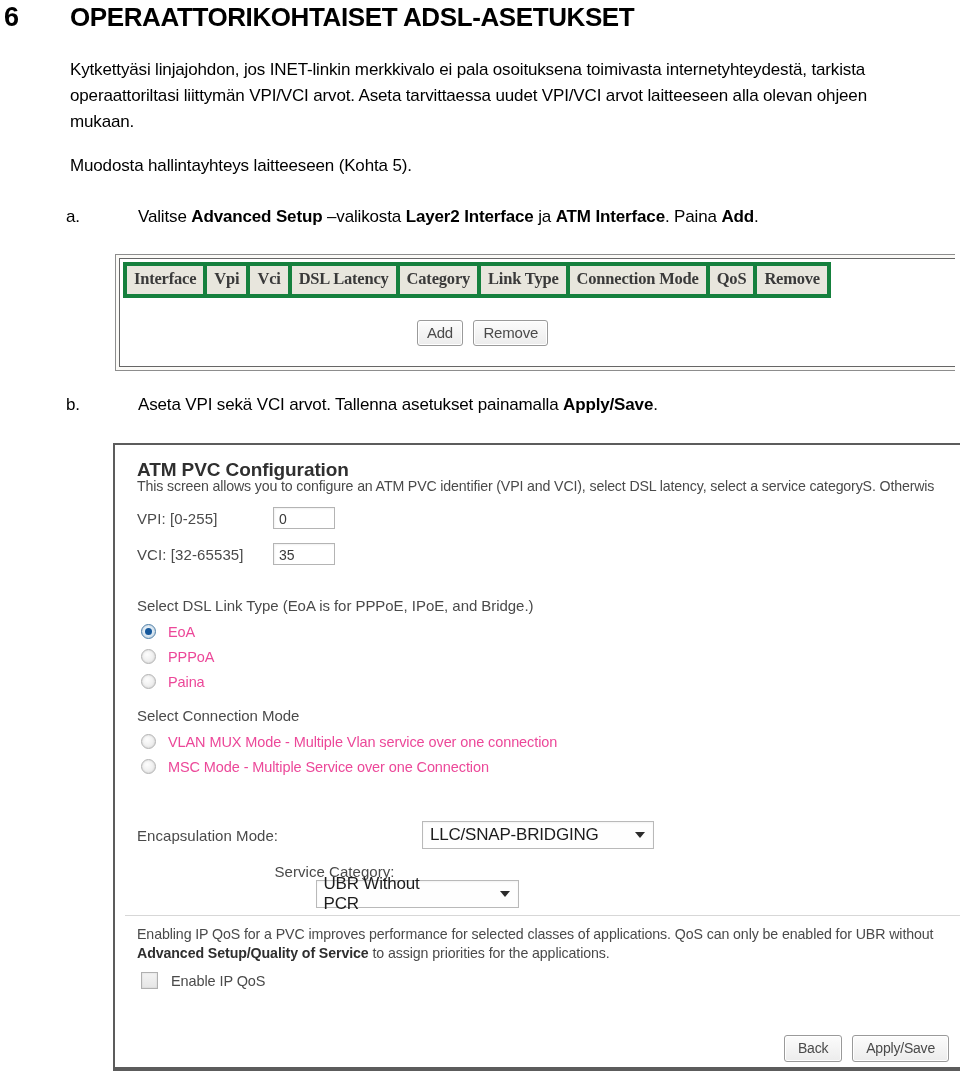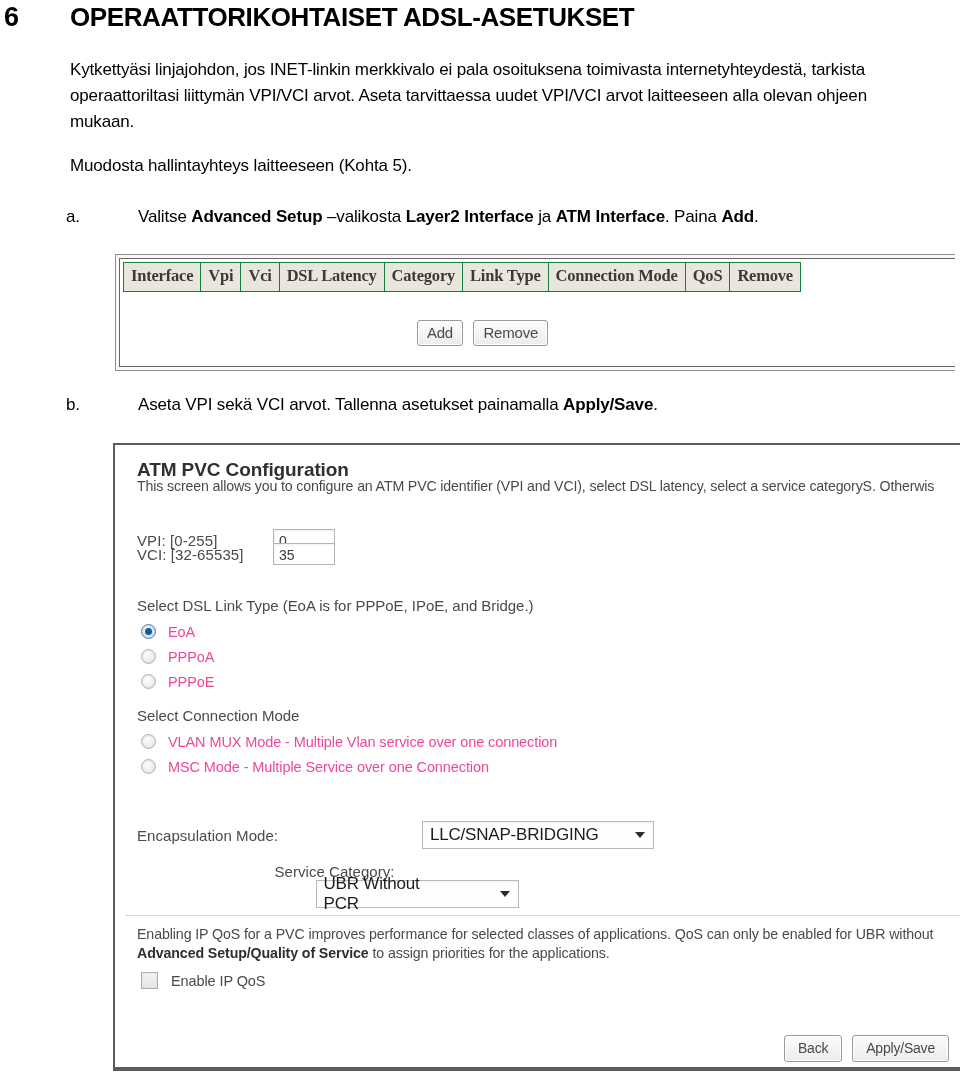--- a/index.html
+++ b/index.html
@@ -94,21 +94,21 @@
     border-right: none;
     box-sizing: border-box;
   }
   .atm-table {
     border-collapse: collapse;
     margin: 3px 0 0 3px;
     table-layout: auto;
   }
   .atm-table th {
     background: #e8e6dd;
-    border: 1px solid #15803d;
+    border: 4px solid #15803d;
     font-size: 16.5px;
     font-weight: bold;
     color: #3a3a3a;
     padding: 3px 7px 5px 7px;
     white-space: nowrap;
     letter-spacing: -0.2px;
     font-family: "Liberation Serif", serif;
   }
   .shot1 .btnrow {
     position: absolute;
@@ -171,21 +171,21 @@
 
   
   .idrow {
     position: absolute;
     left: 22px;
     display: flex;
     align-items: center;
     font-size: 15px;
     color: #4a4a4a;
   }
-  #row-vpi { top: 84px; }
+  #row-vpi { top: 62px; }
   #row-vci { top: 98px; }
   .idrow .lbl { letter-spacing: 0.1px; }
   #row-vpi .lbl { width: 136px; }
   #row-vci .lbl { width: 136px; }
   .textbox {
     width: 62px;
     height: 22px;
     border: 1px solid #b4b4b4;
     background: #fff;
     box-sizing: border-box;
@@ -396,21 +396,21 @@
     <div class="radio-item">
       <span class="radio on"></span>
       <span>EoA</span>
     </div>
     <div class="radio-item">
       <span class="radio"></span>
       <span>PPPoA</span>
     </div>
     <div class="radio-item">
       <span class="radio"></span>
-      <span>PPPoE</span>
+      <span>Paina</span>
     </div>
   </div>
 
   <div class="s2-cap" id="cap-connmode">Select Connection Mode</div>
   <div class="radio-list" id="radios-connmode">
     <div class="radio-item">
       <span class="radio"></span>
       <span>VLAN MUX Mode - Multiple Vlan service over one connection</span>
     </div>
     <div class="radio-item">

